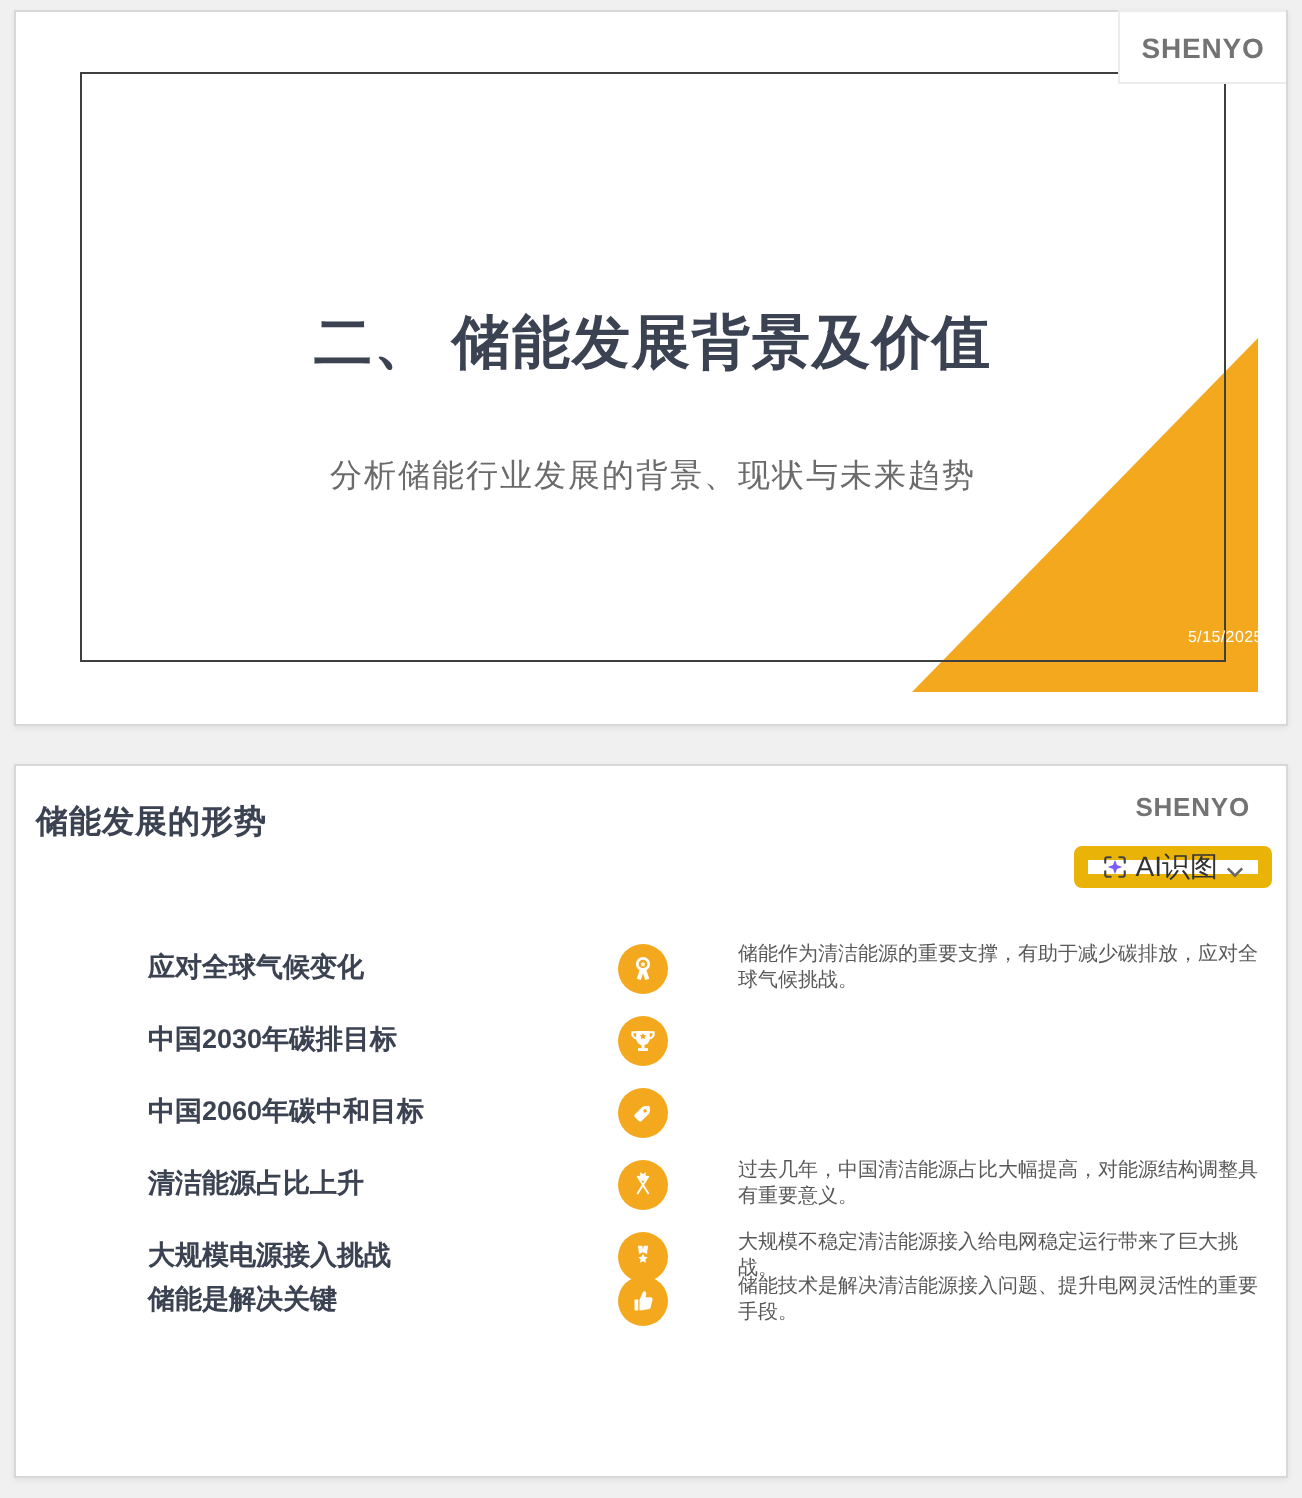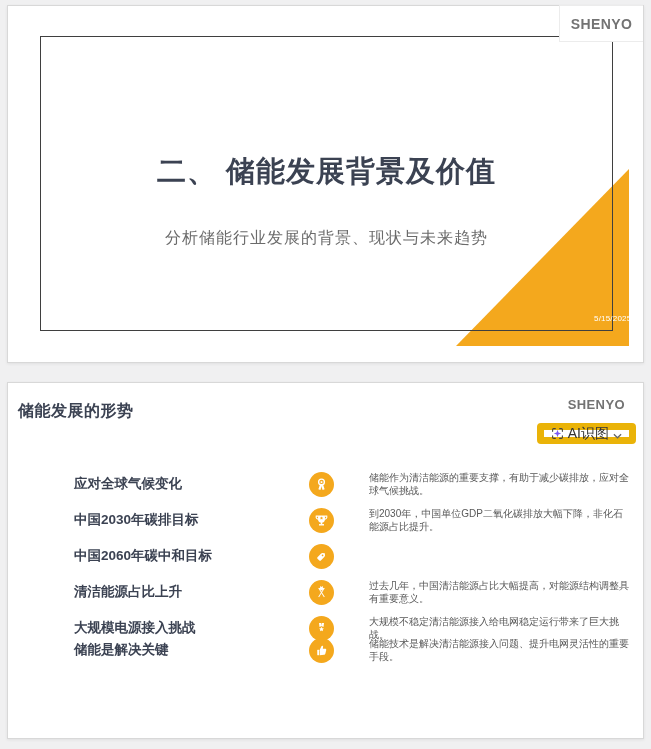--- a/index.html
+++ b/index.html
@@ -132,21 +132,20 @@
     <div class="row-label">中国2030年碳排目标</div>
     <div class="icon-circle">
       <svg width="15" height="15" viewBox="0 0 24 24" fill="#fff">
         <path d="M6.5 4h11v6a5.5 5.5 0 0 1-11 0z"></path>
         <path d="M6.5 5H3.5a4 4 0 0 0 4 5M17.5 5h3a4 4 0 0 1-4 5" fill="none" stroke="#fff" stroke-width="1.7"></path>
         <rect x="10.8" y="14.5" width="2.4" height="3.2"></rect>
         <rect x="8" y="17.7" width="8" height="2.3"></rect>
         <path fill="#F4A81D" d="M12 5.6l.8 1.6 1.8.25-1.3 1.3.3 1.8-1.6-.85-1.6.85.3-1.8-1.3-1.3 1.8-.25z"></path>
       </svg>
     </div>
-    <div class="row-desc">到2030年，中国单位GDP二氧化碳排放大幅下降，非化石能源占比提升。</div>
   </div>
 
   <div class="row" style="top:158px;">
     <div class="row-label">中国2060年碳中和目标</div>
     <div class="icon-circle">
       <svg width="15" height="15" viewBox="0 0 24 24" fill="#fff">
         <g transform="rotate(45 12 12)">
           <path d="M9 7l3-2.5L15 7l.8 2v8.3A1.7 1.7 0 0 1 14.1 19H9.9a1.7 1.7 0 0 1-1.7-1.7V9z"></path>
           <circle cx="12" cy="9.6" r="1.4" fill="#F4A81D"></circle>
         </g>

